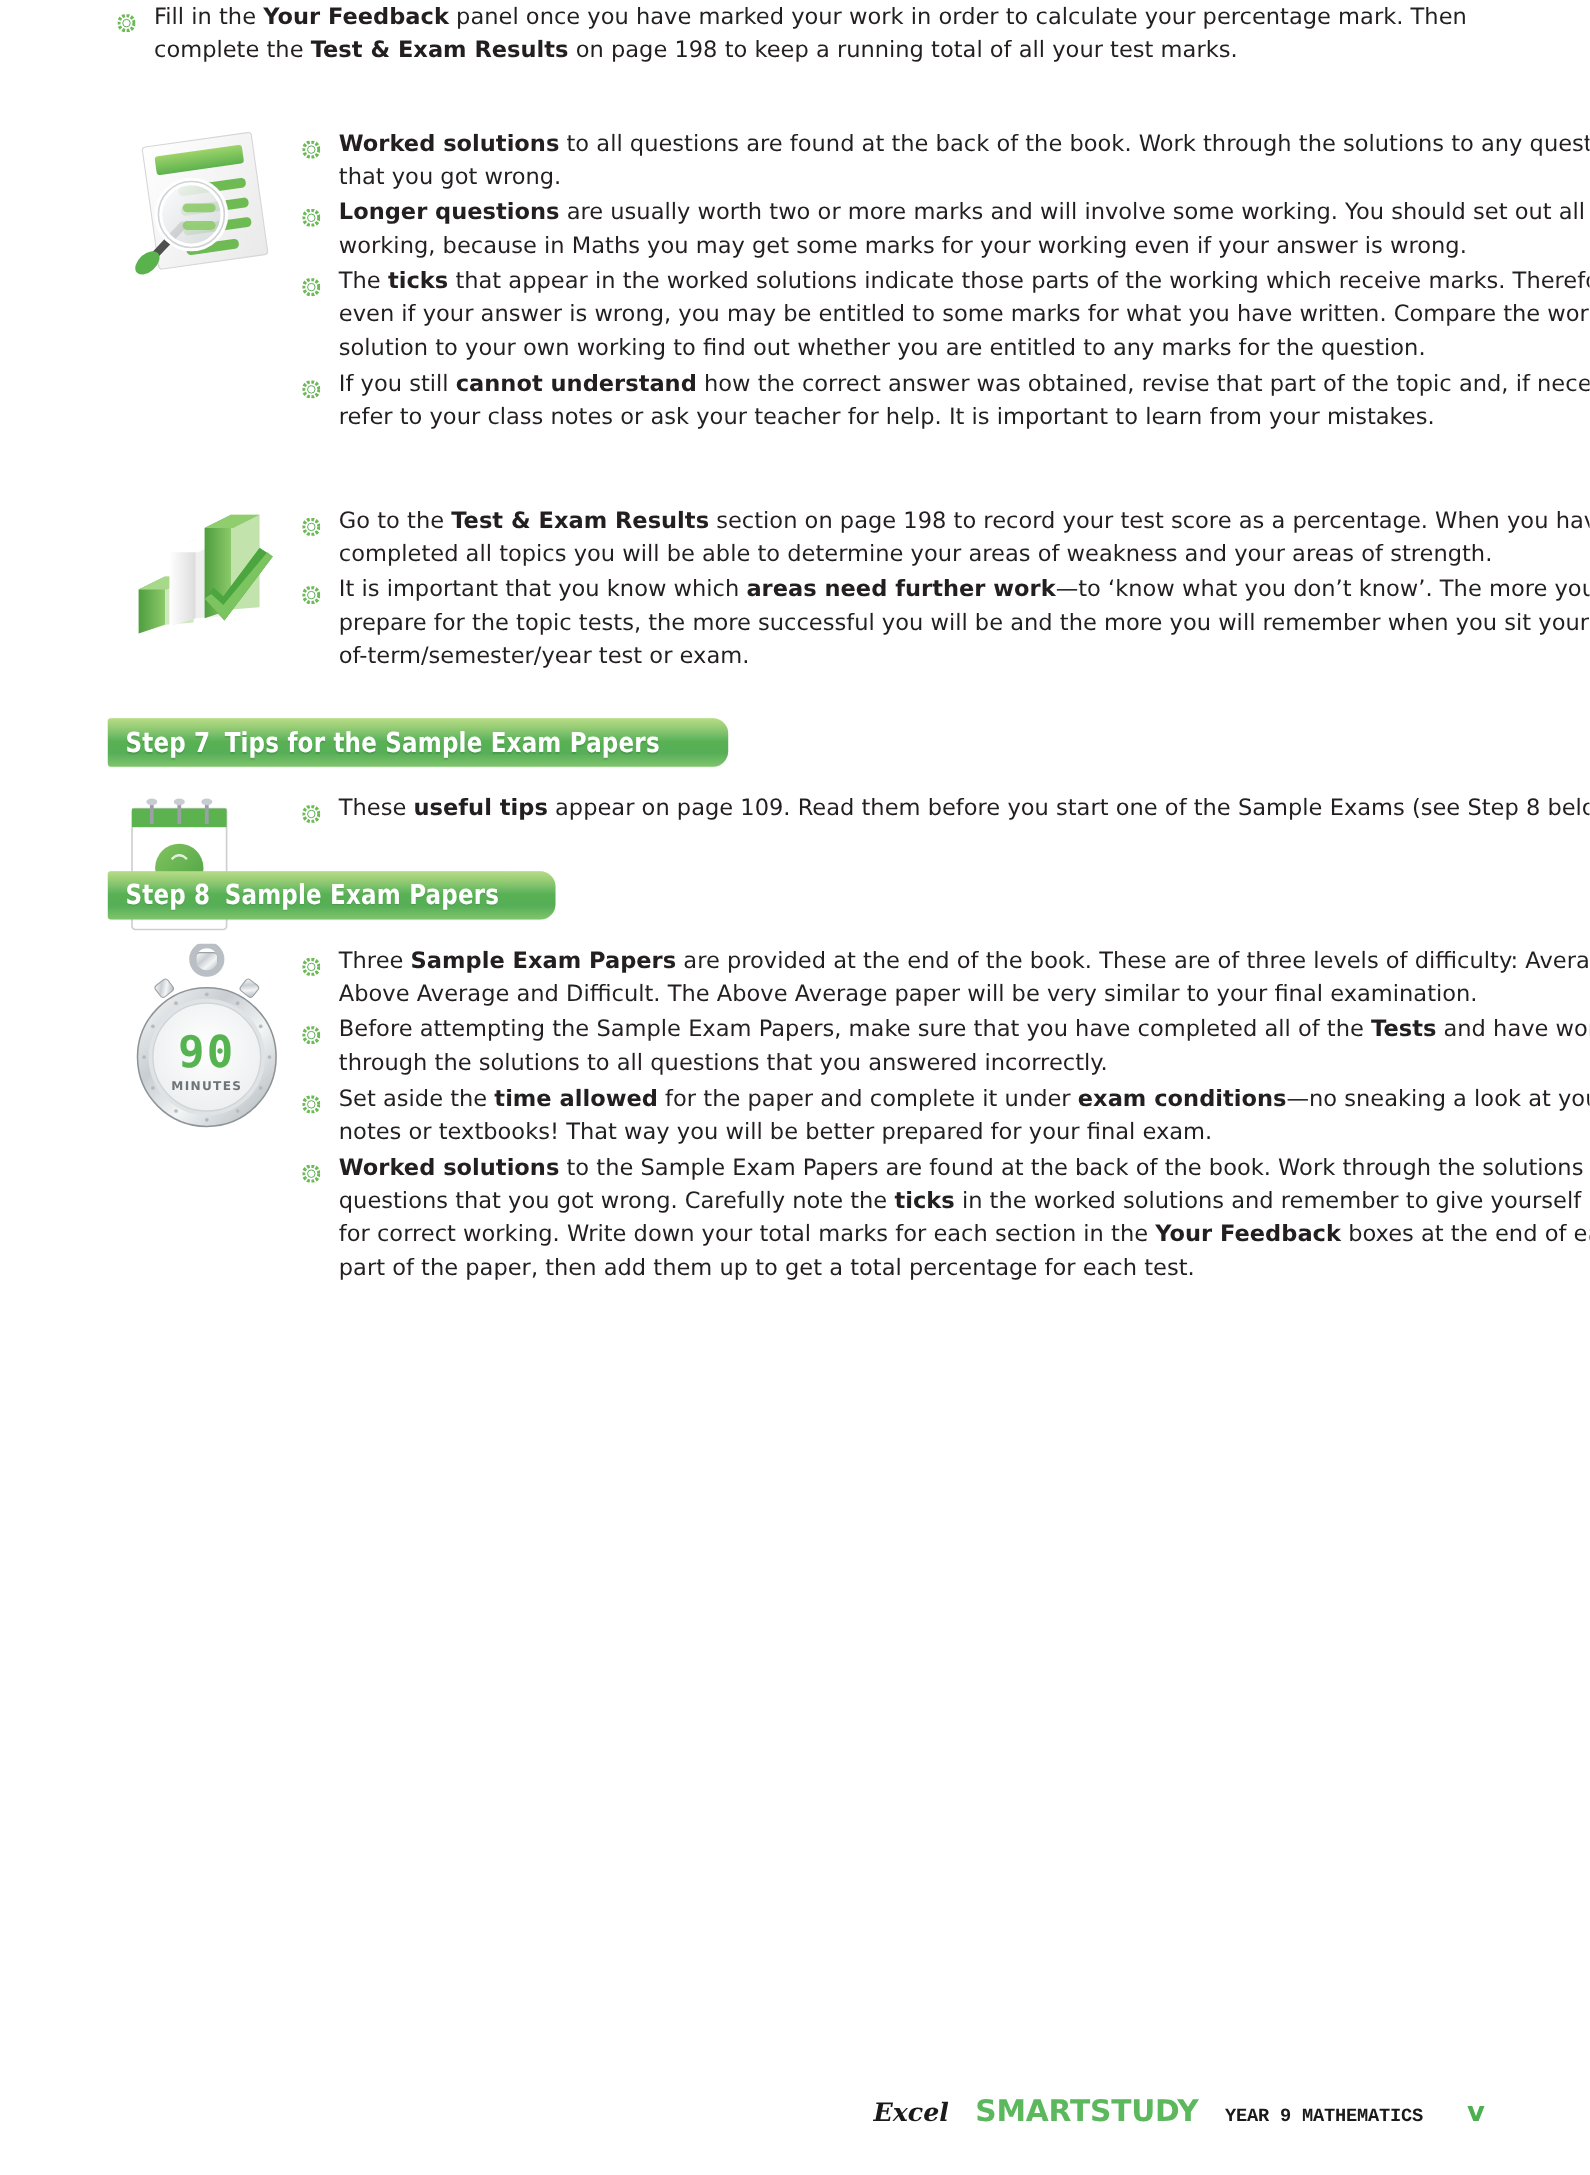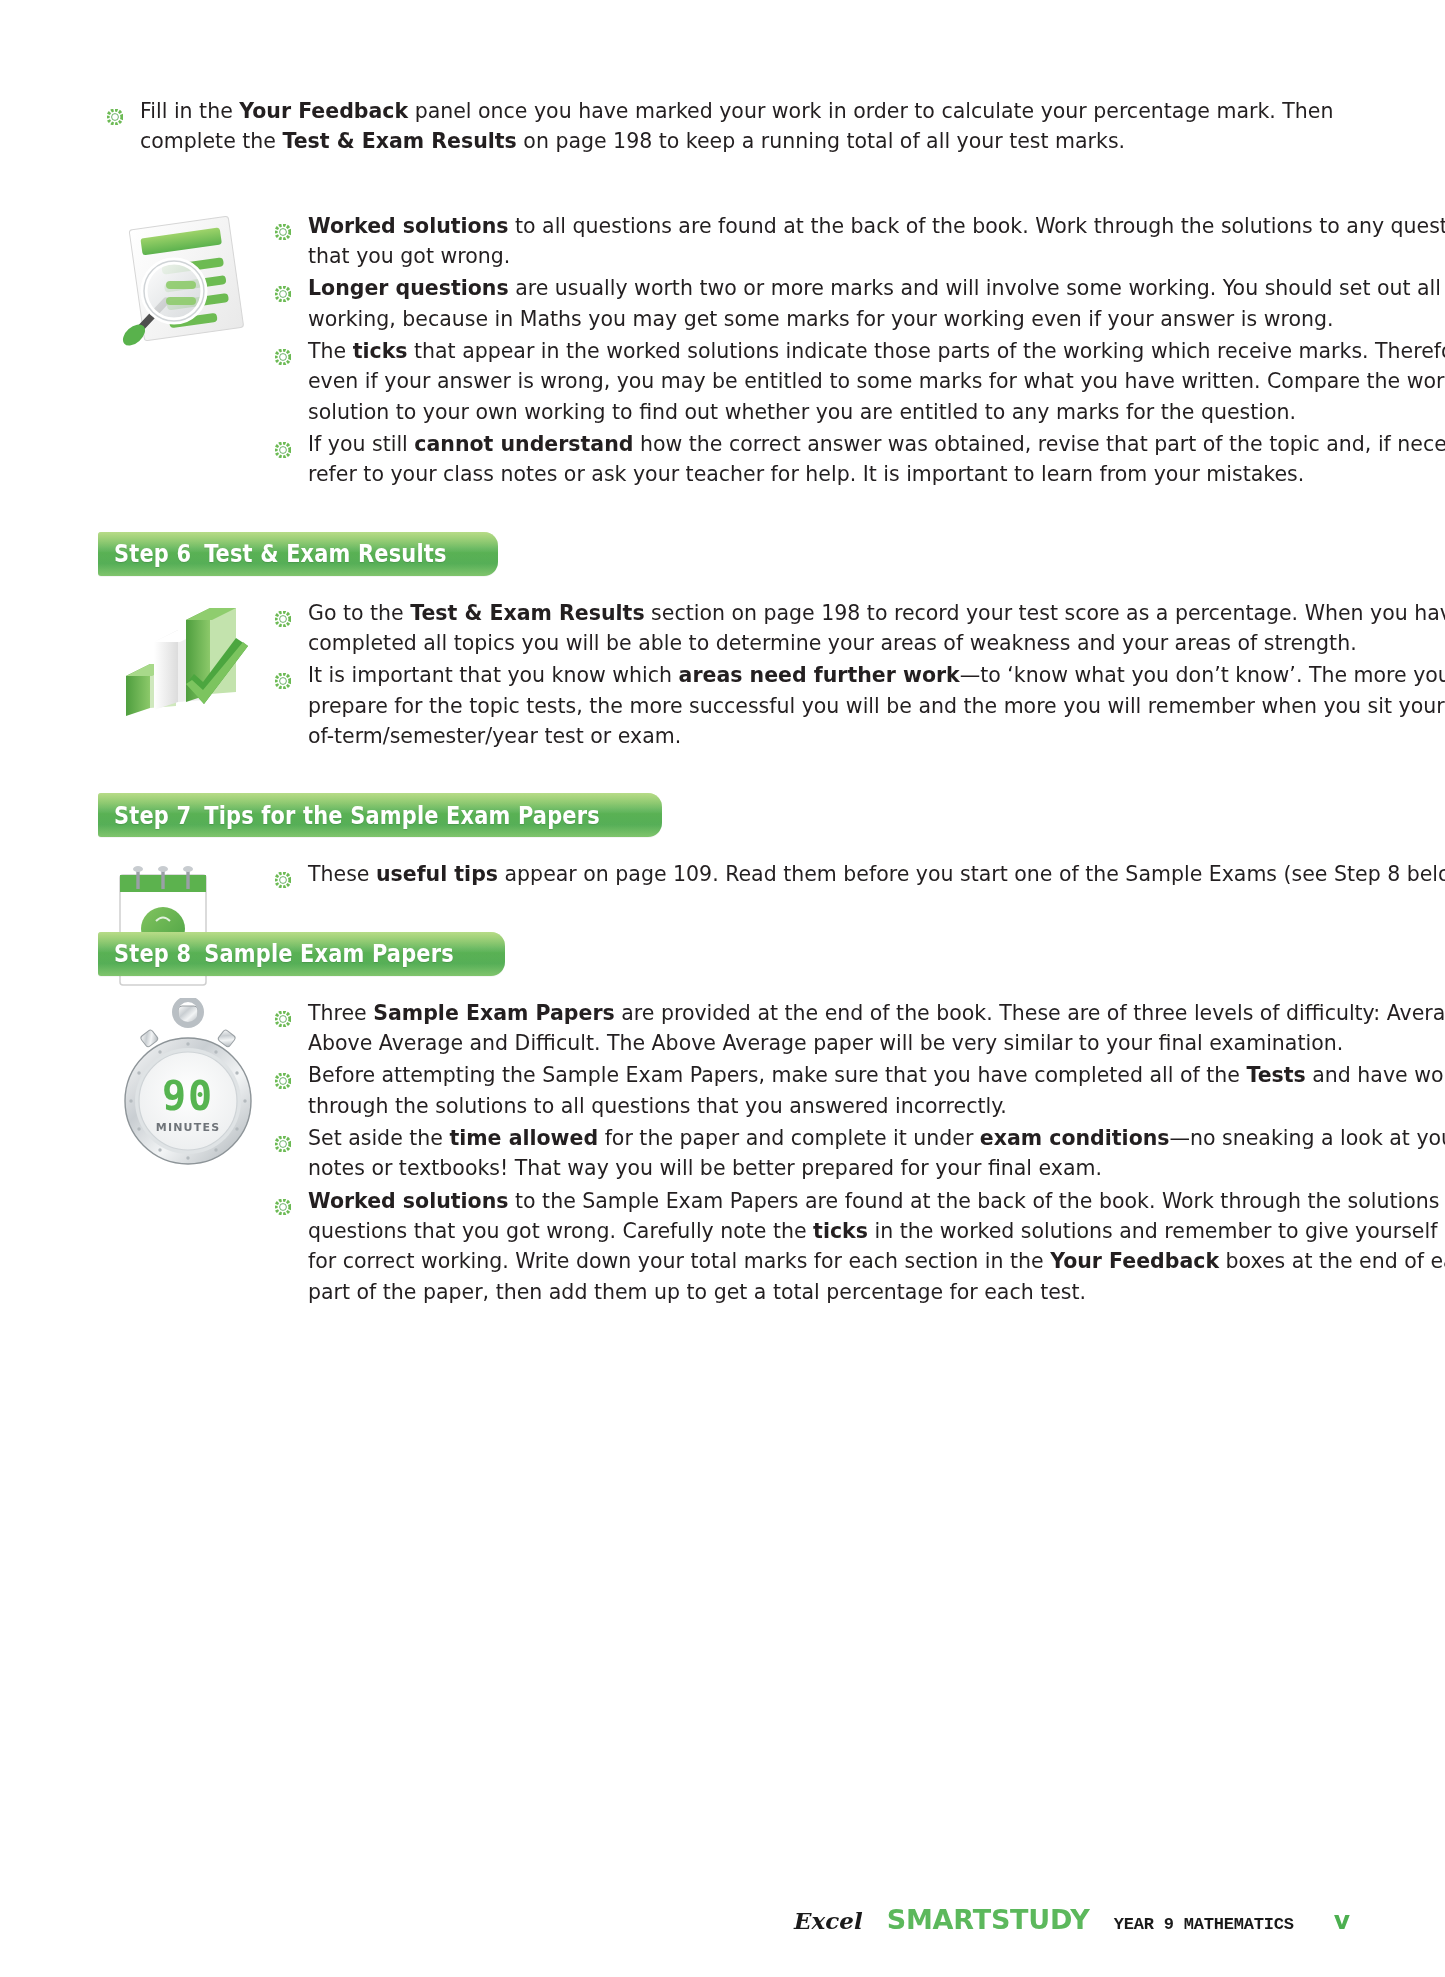--- a/index.html
+++ b/index.html
@@ -135,21 +135,21 @@
   }
   .f-page {
     font-family: "DejaVu Sans", sans-serif;
     font-weight: bold;
     font-size: 25px;
     color: #4caf50;
     margin-left: 16px;
   }
 
   
-  .sp-intro { padding-top: 96px; }
+  .sp-intro { }
   .gap-a { height: 30px; }
   .gap-b { height: 22px; }
   .gap-c { height: 40px; }
 </style>
 </head>
 <body>
 
 <div class="page">
 
   <div class="block sp-intro">
@@ -226,23 +226,20 @@
     <svg viewBox="0 0 16 16" width="16" height="16">
       <circle cx="8" cy="8" r="7" fill="none" stroke="#6cba54" stroke-width="3.2" stroke-dasharray="2.6 1.5"></circle>
       <circle cx="8" cy="8" r="3.4" fill="#ffffff"></circle>
       <circle cx="8" cy="8" r="3.4" fill="none" stroke="#49a046" stroke-width="0.8"></circle>
     </svg></span><span>If you still </span><b>cannot understand</b><span> how the correct answer was obtained, revise that part of the topic and, if necessary, refer to your class notes or ask your teacher for help. It is important to learn from your mistakes.</span></li>
           </ul>
     </div>
     <div class="gap-c"></div>
   </div>
   <div>
-    <div class="step-banner">
-      <span class="btxt"><span class="bnum">Step 6</span><span>Test &amp; Exam Results</span></span>
-    </div>
     <div class="gap-b"></div>
     <div class="block with-icon">
       <span class="art art-results">
   <svg viewBox="0 0 150 120" width="150" height="120">
     <defs>
       <linearGradient id="gG1" x1="0" y1="0" x2="1" y2="0">
         <stop offset="0%" stop-color="#4e9e3e"></stop>
                   <stop offset="100%" stop-color="#8cc96a"></stop>
       </linearGradient>
       <linearGradient id="gW1" x1="0" y1="0" x2="1" y2="0">

